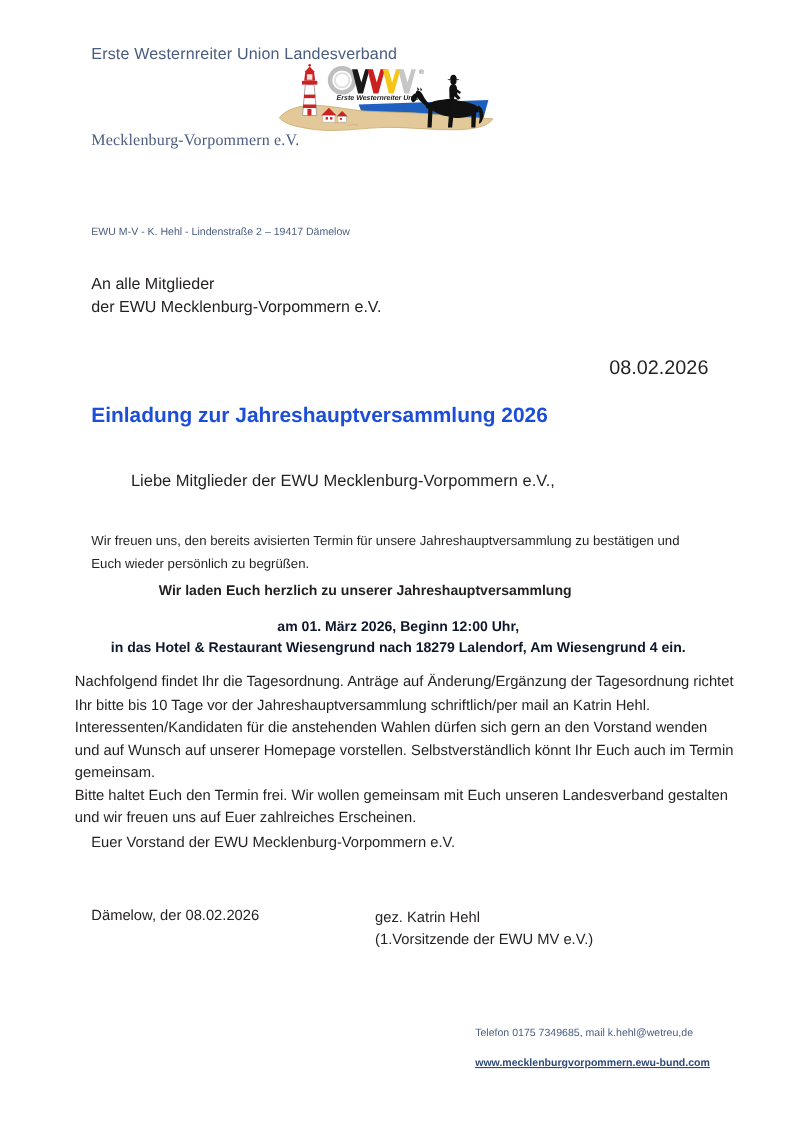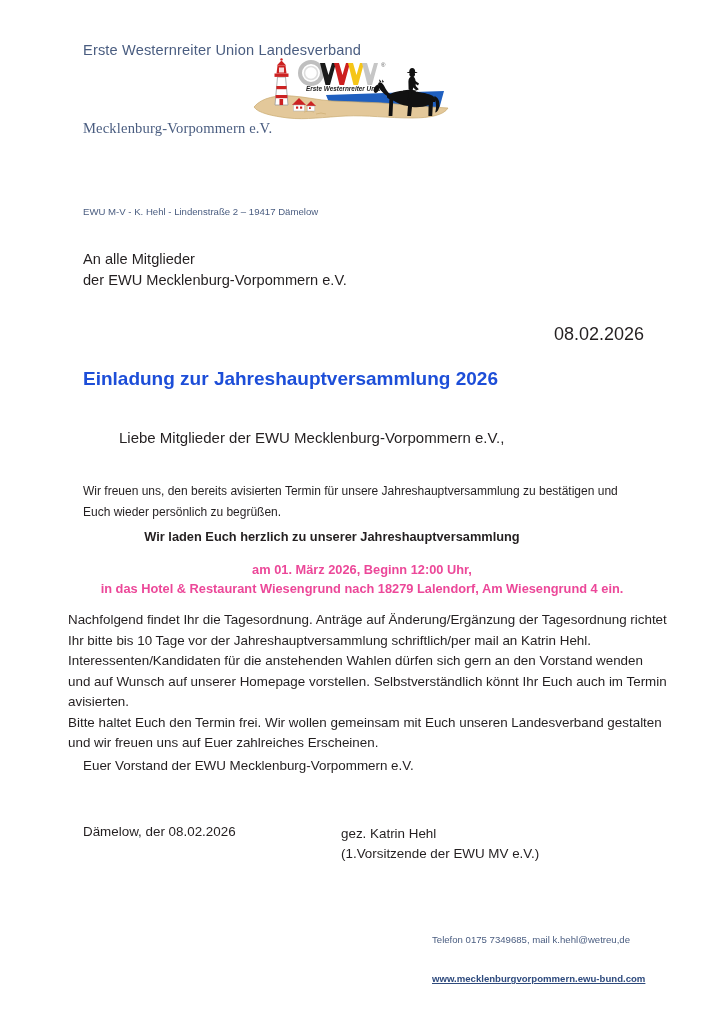--- a/index.html
+++ b/index.html
@@ -135,21 +135,21 @@
   }
   .invite-when {
     position: absolute;
     left: 0;
     top: 560px;
     width: 724px;
     text-align: center;
     font-size: 12.8px;
     font-weight: bold;
     line-height: 19px;
-    color: #ec4899;
+    color: #0f172a;
   }
 
   
   .body-text {
     position: absolute;
     left: 68px;
     top: 610px;
     width: 570px;
     font-size: 13.4px;
     line-height: 20.5px;
@@ -198,21 +198,21 @@
   .footer-left div { white-space: nowrap; }
   .footer-right {
     position: absolute;
     left: 432px;
     top: 934px;
     font-size: 9.6px;
     color: #4a5d80;
   }
   .footer-phone { white-space: nowrap; }
   .footer-url {
-    margin-top: 28px;
+    margin-top: 16px;
     font-weight: bold;
     text-decoration: underline;
     color: #2e4a7d;
     white-space: nowrap;
     display: inline-block;
   }
 </style>
 </head>
 <body>
 
@@ -348,21 +348,21 @@
   <div class="invite-when">
     <div>am 01. März 2026, Beginn 12:00 Uhr,</div>
     <div>in das Hotel &amp; Restaurant Wiesengrund nach 18279 Lalendorf, Am Wiesengrund 4 ein.</div>
   </div>
 
   <div class="body-text">
     <div>Nachfolgend findet Ihr die Tagesordnung. Anträge auf Änderung/Ergänzung der Tagesordnung richtet</div>
     <div>Ihr bitte bis 10 Tage vor der Jahreshauptversammlung schriftlich/per mail an Katrin Hehl.</div>
     <div>Interessenten/Kandidaten für die anstehenden Wahlen dürfen sich gern an den Vorstand wenden</div>
     <div>und auf Wunsch auf unserer Homepage vorstellen. Selbstverständlich könnt Ihr Euch auch im Termin</div>
-    <div>avisierten.</div>
+    <div>gemeinsam.</div>
     <div>Bitte haltet Euch den Termin frei. Wir wollen gemeinsam mit Euch unseren Landesverband gestalten</div>
     <div>und wir freuen uns auf Euer zahlreiches Erscheinen.</div>
   </div>
 
   <div class="closing">Euer Vorstand der EWU Mecklenburg-Vorpommern e.V.</div>
 
   <div class="sig-place">Dämelow, der 08.02.2026</div>
 
   <div class="sig-name">
     <div>gez. Katrin Hehl</div>

